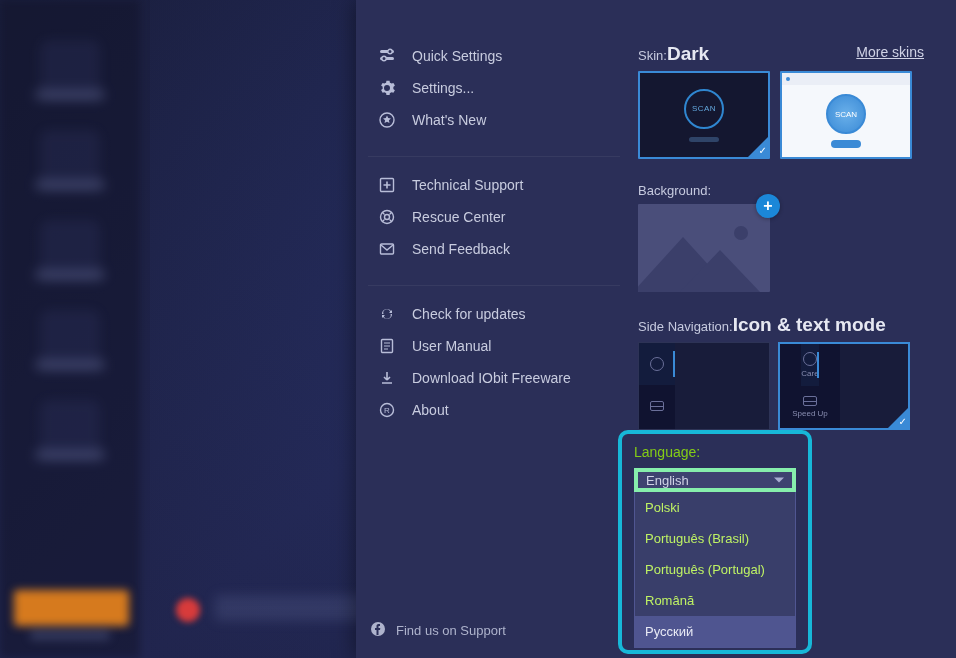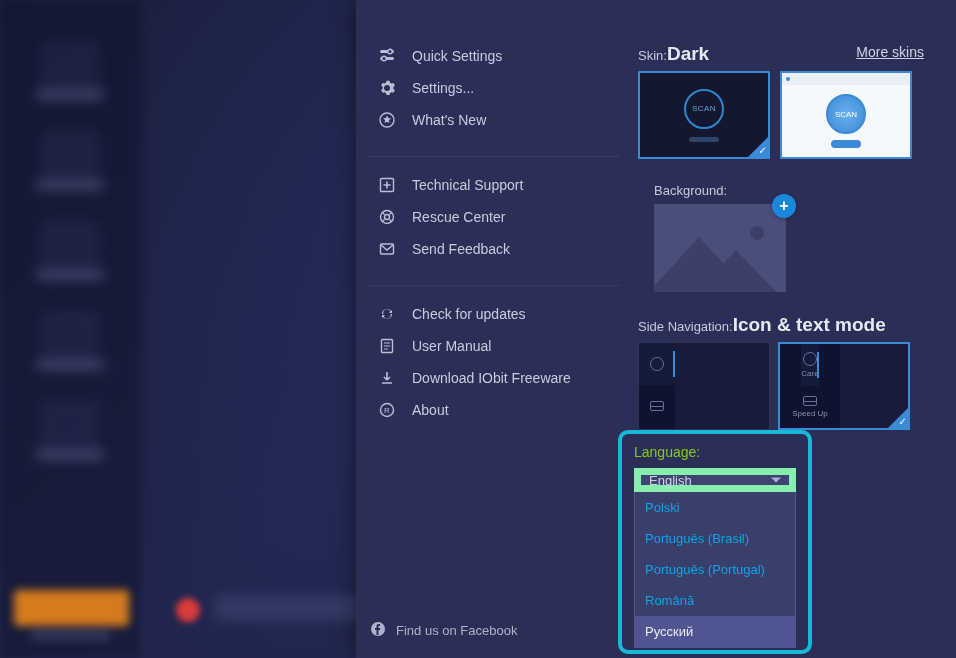--- a/index.html
+++ b/index.html
@@ -217,21 +217,21 @@
       border-bottom: 20px solid #3a8ad6;
     }
     .checkmark-corner::after {
       content: "✓";
       position: absolute;
       right: 1px; bottom: -19px;
       color: #fff; font-size: 10px;
     }
 
     
-    .bg-section { margin-bottom: 22px; margin-left: 16px; }
+    .bg-section { margin-bottom: 22px; }
     .bg-thumb {
       margin-top: 6px;
       width: 132px; height: 88px;
       background: #4a4e7a;
       position: relative;
       border-radius: 1px;
       overflow: hidden;
     }
     .bg-mountain1 {
       position:absolute; left:0; bottom:0;
@@ -320,21 +320,21 @@
       height: 224px;
     }
     .lang-label {
       color: #84cc16;
       font-size: 14px;
       margin-bottom: 8px;
     }
     .lang-select {
       position: relative;
       background: #3e4370;
-      border: 7px solid #86efac;
+      border: 4px solid #86efac;
       height: 24px;
       display:flex; align-items:center;
       padding: 0 8px;
       color:#d0d3e6;
       font-size: 13px;
       cursor:pointer;
     }
     .lang-select .chev {
       position:absolute; right:8px; top:50%; transform:translateY(-50%);
       width:0;height:0;
@@ -343,21 +343,21 @@
       border-top:5px solid #a8aed0;
     }
     .lang-dropdown {
       background: #393e6a;
       border: 1px solid #505692;
       border-top: none;
       max-height: 158px;
     }
     .lang-option {
       padding: 6px 10px;
-      color: #0ea5e9;
+      color: #bef264;
       font-size: 13px;
       cursor:pointer;
       height: 31px;
       display:flex;align-items:center;
     }
     .lang-option.hover { background: #4f5590; color: #e8eaf5; }
 
   </style>
 </head>
 <body>
@@ -483,21 +483,21 @@
           </span>
         <span>About</span>
       </div>
     </div>
 
     <div class="find-fb">
       <span><svg viewBox="0 0 16 16">
             <circle cx="8" cy="8" r="7"></circle>
             <path d="M9 5H10V3H8.5C7 3 6.5 4 6.5 5.2V7H5v2h1.5v5h2V9H10l.3-2H8.5V5.5c0-.4.2-.5.5-.5z" fill="#2b2f58"></path>
           </svg></span>
-      <span>Find us on Facebook</span>
+      <span>Find us on Support</span>
     </div>
   </div>
 
   <div class="menu-right">
     <div class="row-label">
       <span>Skin:</span>
       <span class="big">Dark</span>
     </div>
     <span class="more-skins">More skins</span>
 

